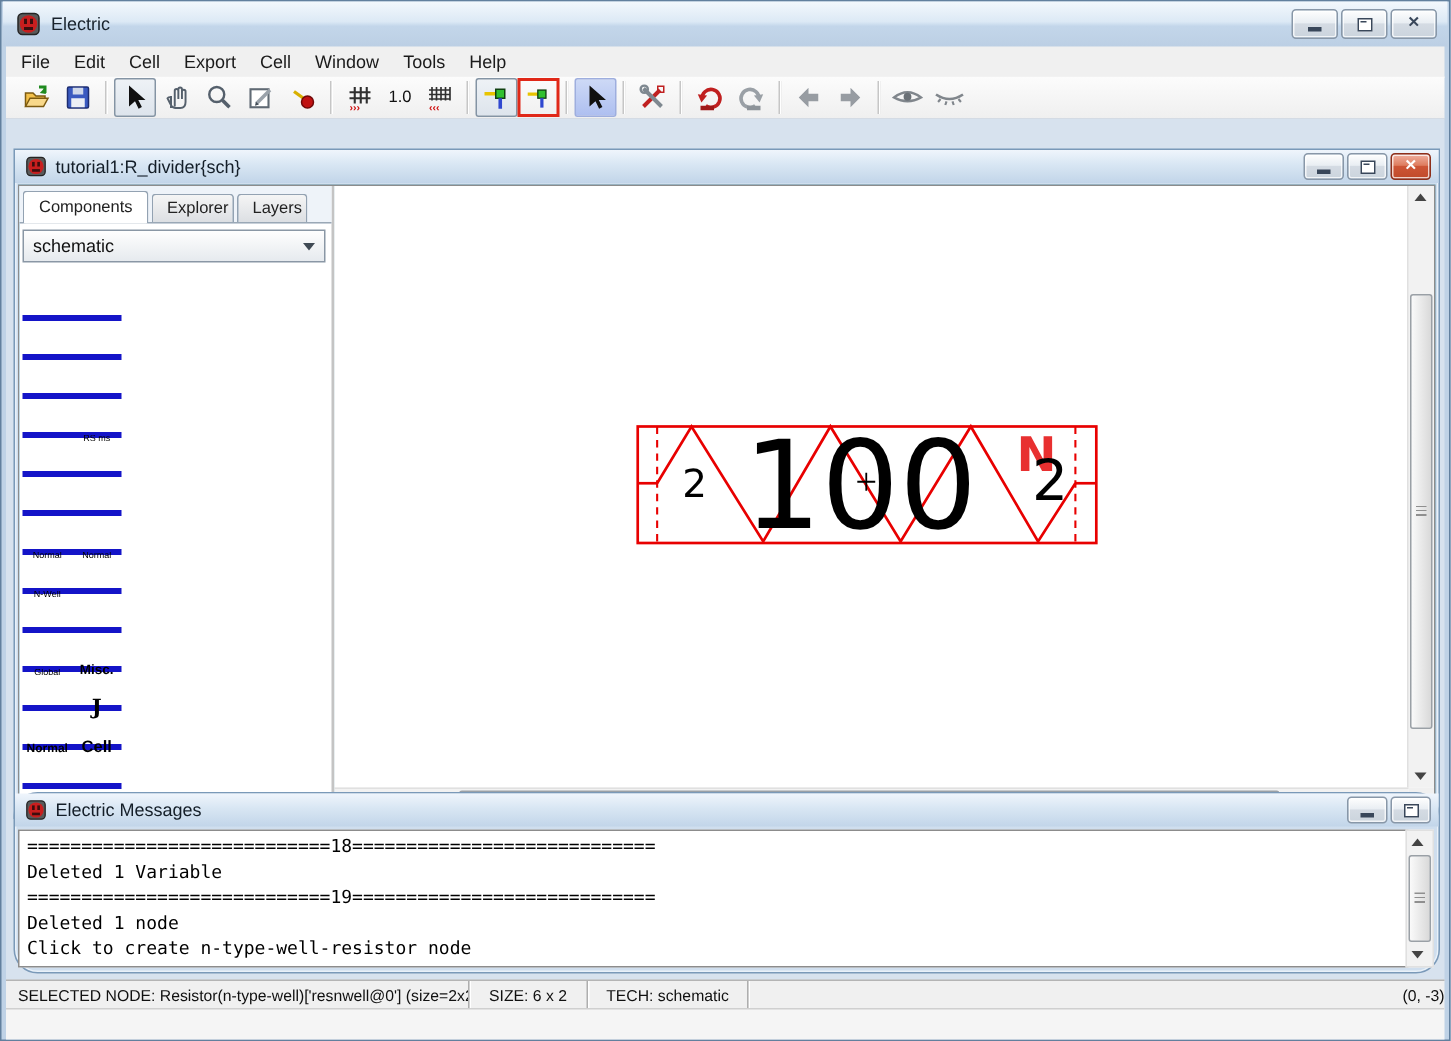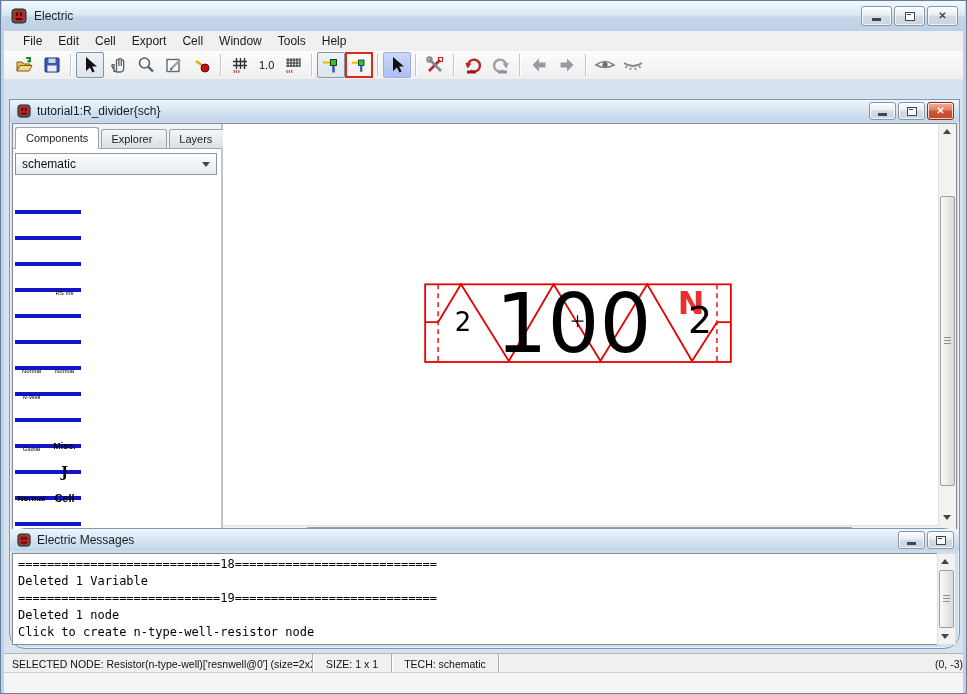--- a/index.html
+++ b/index.html
@@ -17,21 +17,21 @@
   .capbtn.red{background:linear-gradient(#f0b0a0,#de7d5f 45%,#cd5536 50%,#c04a2a);border-color:#8d2f1a;}
   .smallbtn{width:25px;height:16px;}
   .g-min{width:9px;height:3px;background:#39475a;margin-top:6px;}
   .g-restore{width:9px;height:8px;position:relative;}
   .g-restore::before{content:"";position:absolute;left:0;top:0;width:8px;height:7px;border:1px solid #39475a;background:#fff;}
   .g-restore::after{content:"";position:absolute;left:2px;top:2px;width:4px;height:1px;background:#39475a;}
   .g-close{font-size:10px;font-weight:bold;color:#39475a;line-height:10px;}
   .capbtn.red .g-close{color:#fff;}
   
   .menubar{position:absolute;left:3px;top:30px;right:3px;height:20px;background:#f0f0f0;
-    border-bottom:1px solid #e0e0e0;display:flex;align-items:center;padding-left:11px;font-size:12px;color:#1a1a1a;}
+    border-bottom:1px solid #e0e0e0;display:flex;align-items:center;padding-left:2px;font-size:12px;color:#1a1a1a;}
   .menuitem{padding:2px 8px;}
   
   .toolbar{position:absolute;left:3px;top:50px;right:3px;height:28px;
     background:linear-gradient(#fcfcfc,#efefef);border-bottom:1px solid #c9c9c9;
     display:flex;align-items:center;padding-left:6px;}
   .tbtn{width:26px;height:24px;display:flex;align-items:center;justify-content:center;border:1px solid transparent;border-radius:2px;}
   .tbtn.pressed{border-color:#8494a4;background:linear-gradient(#eef2f6,#dde4ec);}
   .tbtn.bluehl{background:linear-gradient(#cdd9f6,#aebff0);border-color:#9eaede;}
   .tbtn.redbox{border:2px solid #e02818;border-radius:0;width:24px;height:22px;}
   .tsep{width:1px;height:22px;background:#c6c6c6;border-right:1px solid #fff;margin:0 4px;}
@@ -41,21 +41,21 @@
   .frame{position:absolute;border:1px solid #7a99b8;background:#cfdeee;box-shadow:inset 0 0 0 1px #e9f1f9;}
   .frame1{left:5px;top:20px;width:949px;height:445px;}
   .frame2{left:5px;top:449px;width:949px;height:119px;border-radius:16px;}
   .ftitle{height:22px;display:flex;align-items:center;gap:6px;padding:0 5px 0 7px;
     background:linear-gradient(#eff5fc,#d8e6f3 45%,#c2d5e9);font-size:12px;color:#141e28;}
   .fcaps{margin-left:auto;display:flex;gap:2px;}
   
   .fbody{position:absolute;left:2px;right:2px;top:23px;bottom:2px;background:#7dd3fc;border:1px solid #8c8c8c;display:flex;}
   .leftpanel{width:208px;position:relative;background:#fff;border-right:2px solid #c4c4c4;flex:none;}
   .tabs{position:absolute;left:0;top:0;right:0;height:24px;display:flex;align-items:flex-end;padding-left:2px;background:#eef3f9;border-bottom:1px solid #9aa8b6;}
-  .tab{font-size:11px;padding:3px 14px 3px 9px;border:1px solid #93a2b2;border-bottom:none;border-radius:3px 3px 0 0;
+  .tab{font-size:11px;padding:3px 3px 3px 9px;border:1px solid #93a2b2;border-bottom:none;border-radius:3px 3px 0 0;
     background:linear-gradient(#f5f5f5,#dcdfe3);margin-right:2px;color:#222;}
   .tab.active{background:#fff;padding:4px 10px 5px;position:relative;top:1px;z-index:2;}
   .dropdown{position:absolute;left:2px;right:4px;top:29px;height:20px;border:1px solid #8a97a5;
     background:linear-gradient(#fefefe,#e6eaee);display:flex;align-items:center;justify-content:space-between;
     font-size:12px;padding:0 6px;color:#111;}
   .ddarrow{width:0;height:0;border-left:4px solid transparent;border-right:4px solid transparent;border-top:5px solid #404a54;}
   .palette{position:absolute;left:2px;top:58px;display:grid;grid-template-columns:33px 33px;grid-auto-rows:26px;}
   .pcell{border:2px solid #1414c8;background:#fff;position:relative;box-sizing:border-box;margin-top:28px;}
   .pcell svg{position:absolute;inset:0;width:100%;height:100%;}
   .plabel{position:absolute;top:0;left:0;right:0;font-size:6px;line-height:7px;text-align:center;color:#000;white-space:nowrap;overflow:hidden;}
@@ -555,20 +555,20 @@
         <span class="vthumb" style="top:16px;bottom:16px;"></span>
         <span class="sbarrow" style="bottom:0;left:-1px;">
             <span class="tri-down"></span>
           </span>
       </div>
     </div>
   </div>
 
   <div class="statusbar">
     <span class="sseg" style="width:292px;">SELECTED NODE: Resistor(n-type-well)['resnwell@0'] (size=2x2)</span>
-    <span class="sseg" style="width:62px;justify-content:center;">SIZE: 1 x 1</span>
+    <span class="sseg" style="width:62px;justify-content:center;">SIZE: 6 x 2</span>
     <span class="sseg" style="width:90px;justify-content:center;">TECH: schematic</span>
     <span class="sspacer"></span>
     <span class="scoords">(0, -3)</span>
   </div>
   <div class="statusbar2"></div>
 
 </div>
 
 </body></html>

